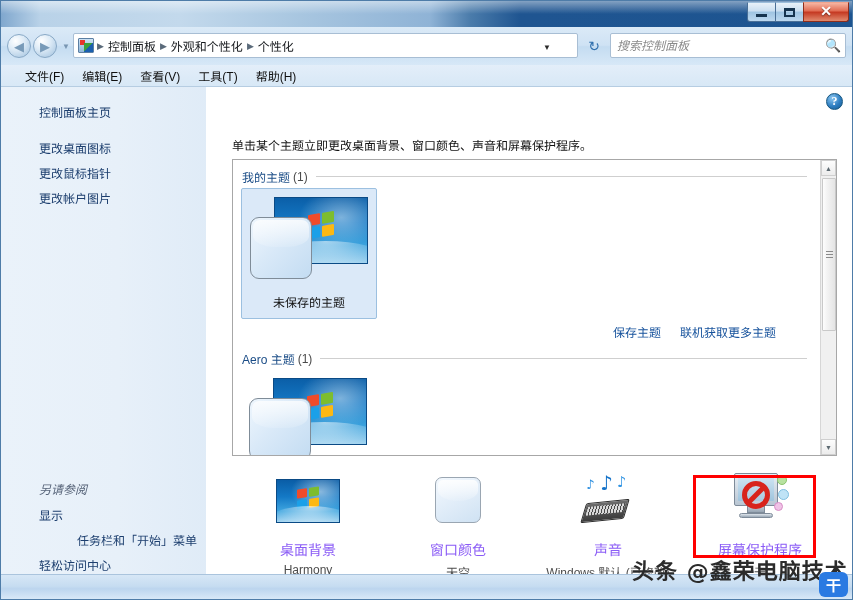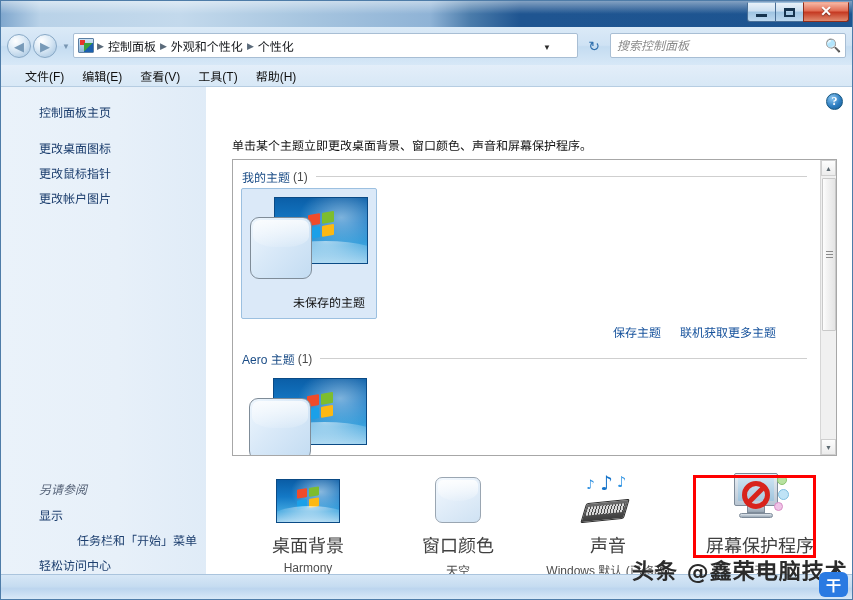--- a/index.html
+++ b/index.html
@@ -356,21 +356,20 @@
     border-radius: 7px 7px 40% 40%;
     background: linear-gradient(to bottom, rgba(255,255,255,.75), rgba(255,255,255,.12));
   }
   .theme-name {
     position: absolute;
     left: 0; bottom: 8px;
     width: 100%;
     text-align: center;
     font-size: 12px;
     color: #111;
-    padding-left: 20px;
   }
   .theme-links {
     position: absolute;
     display: flex; gap: 19px;
     font-size: 12px;
     color: #16529c;
   }
   .theme-links span { white-space: nowrap; }
 
   
@@ -413,23 +412,23 @@
     position: absolute;
     left: 26px; top: 378px;
     width: 605px; height: 100px;
   }
   .strip-item {
     position: absolute;
     width: 132px;
     text-align: center;
   }
   .strip-label {
-    font-size: 18px;
-    color: #404040;
-    margin-top: 8px;
+    font-size: 14px;
+    color: #8b5cf6;
+    margin-top: 16px;
     white-space: nowrap;
   }
   .strip-value {
     font-size: 12px;
     color: #4c4c4c;
     margin-top: 4px;
     white-space: nowrap;
   }
   .icon-box { height: 58px; display:flex; align-items:flex-end; justify-content:center;}
 

